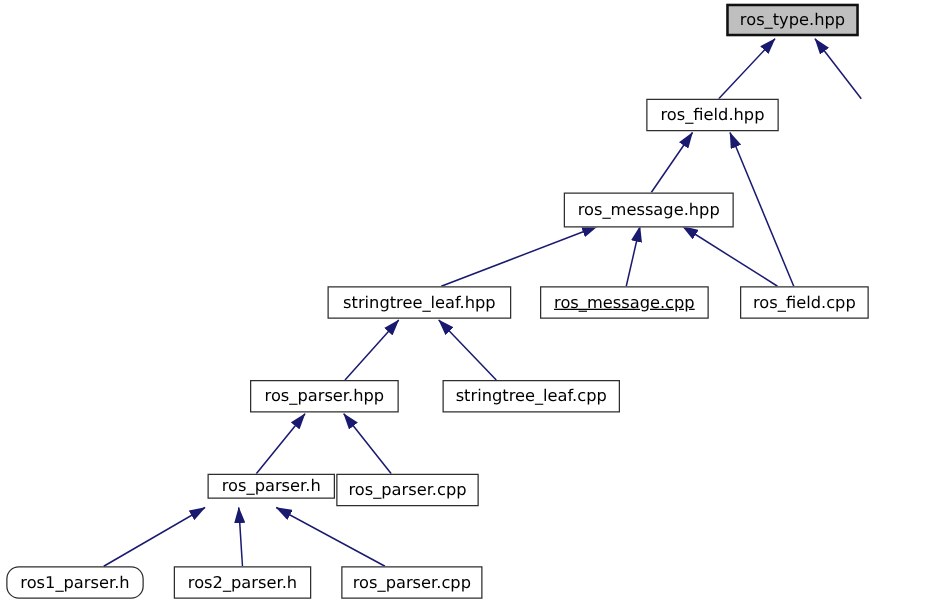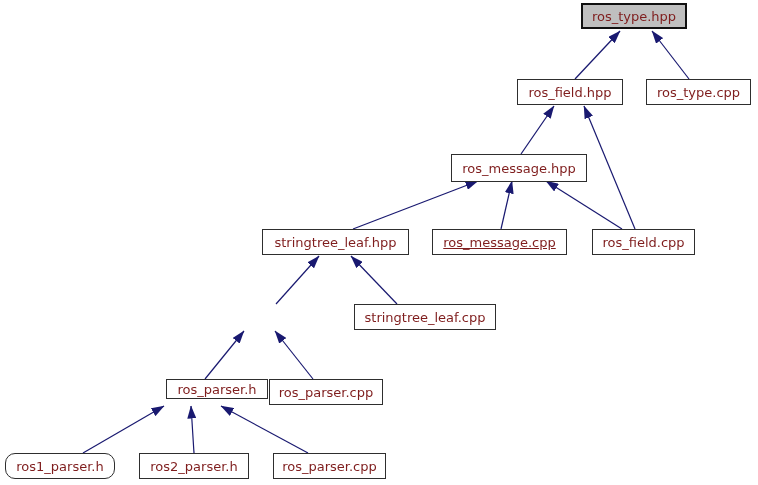--- a/index.html
+++ b/index.html
@@ -3,21 +3,21 @@
 <meta charset="utf-8">
 <style>
   html,body{margin:0;padding:0;background:#ffffff;}
   #stage{
     position:relative;width:758px;height:485px;background:#ffffff;
     font-family:"DejaVu Sans","Liberation Sans",sans-serif;overflow:hidden;
   }
   #edge-layer{position:absolute;left:0;top:0;width:758px;height:485px;}
   .node{
     position:absolute;box-sizing:border-box;display:flex;align-items:center;justify-content:center;
-    background:#ffffff;border:1.5px solid #2e2e2e;color:#7f1d1d;
+    background:#ffffff;border:1.5px solid #2e2e2e;color:#000000;
     font-size:13px;line-height:1;white-space:nowrap;cursor:pointer;
   }
   .node.highlight{background:#bfbfbf;border:2px solid #101010;}
 </style>
 </head>
 <body>
 
 <div id="stage">
   <svg id="edge-layer" width="758" height="485" viewBox="0 0 758 485" xmlns="http://www.w3.org/2000/svg">
       <defs>
@@ -35,24 +35,24 @@
       <line x1="276" y1="304" x2="319" y2="256" stroke="#191970" stroke-width="1.2" marker-end="url(#arrowhead)"></line>
       <line x1="397" y1="304" x2="351" y2="256" stroke="#191970" stroke-width="1.2" marker-end="url(#arrowhead)"></line>
       <line x1="205" y1="379" x2="244" y2="331" stroke="#191970" stroke-width="1.2" marker-end="url(#arrowhead)"></line>
       <line x1="313" y1="379" x2="275" y2="331" stroke="#191970" stroke-width="1.2" marker-end="url(#arrowhead)"></line>
       <line x1="83" y1="453" x2="164" y2="406" stroke="#191970" stroke-width="1.2" marker-end="url(#arrowhead)"></line>
       <line x1="194" y1="453" x2="191" y2="406" stroke="#191970" stroke-width="1.2" marker-end="url(#arrowhead)"></line>
       <line x1="308" y1="453" x2="221" y2="406" stroke="#191970" stroke-width="1.2" marker-end="url(#arrowhead)"></line>
     </svg>
 <div class="node highlight" style="left: 581px; top: 3px; width: 106px; height: 26px;">ros_type.hpp</div>
     <div class="node" style="left: 517px; top: 79px; width: 106px; height: 26px;">ros_field.hpp</div>
-    <div class="node" style="left: 646px; top: 79px; width: 105px; height: 26px;">ros_type.cpp</div>
     <div class="node" style="left: 451px; top: 154px; width: 136px; height: 28px;">ros_message.hpp</div>
     <div class="node" style="left: 262px; top: 229px; width: 147px; height: 26px;">stringtree_leaf.hpp</div>
     <div class="node" style="left: 432px; top: 229px; width: 135px; height: 26px; text-decoration: underline;">ros_message.cpp</div>
     <div class="node" style="left: 592px; top: 229px; width: 103px; height: 26px;">ros_field.cpp</div>
+    <div class="node" style="left: 200px; top: 304px; width: 119px; height: 26px;">ros_parser.hpp</div>
     <div class="node" style="left: 354px; top: 304px; width: 142px; height: 26px;">stringtree_leaf.cpp</div>
     <div class="node" style="left: 142px; top: 379px; width: 102px; height: 20px; margin-left: 24px;">ros_parser.h</div>
     <div class="node" style="left: 269px; top: 379px; width: 114px; height: 26px;">ros_parser.cpp</div>
     <div class="node" style="left: 5px; top: 453px; width: 110px; height: 26px; border-radius: 10px;">ros1_parser.h</div>
     <div class="node" style="left: 139px; top: 453px; width: 110px; height: 26px;">ros2_parser.h</div>
     <div class="node" style="left: 273px; top: 453px; width: 113px; height: 26px;">ros_parser.cpp</div>
   </div>
 
 </body></html>

